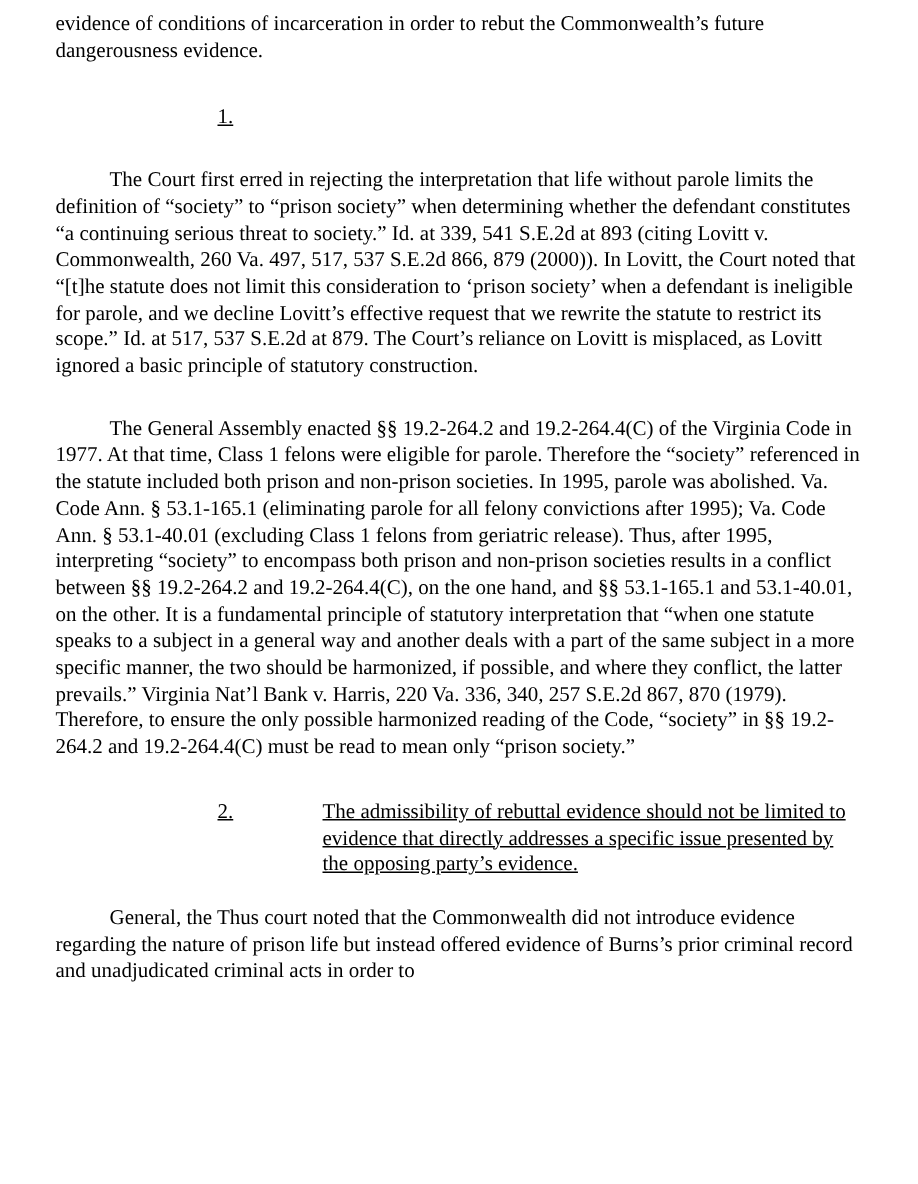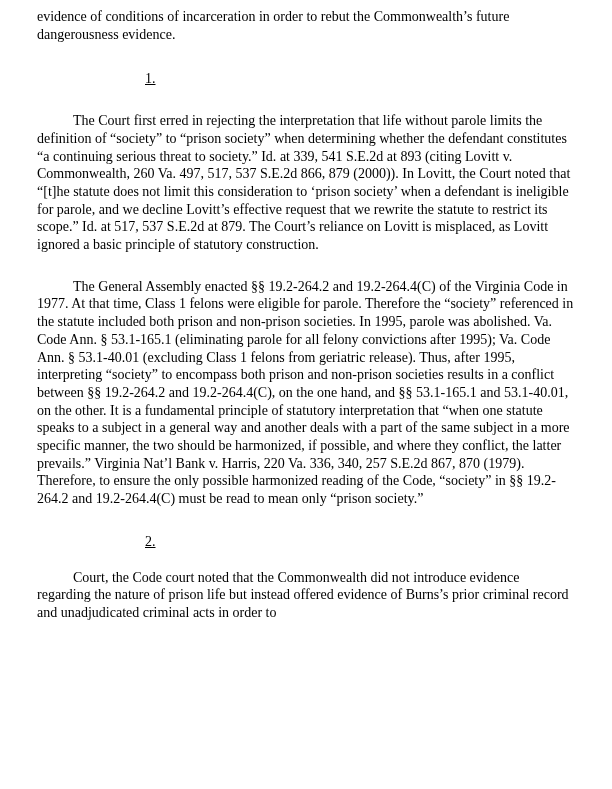--- a/index.html
+++ b/index.html
@@ -54,17 +54,18 @@
   <div class="heading heading-1">
     <span class="hnum">1.</span>
   </div>
 
   <p class="para indent mt-para1"><span class="run">The Court first erred in rejecting the interpretation that life without parole limits the definition of “society” to “prison society” when determining whether the defendant constitutes “a continuing serious threat to society.” </span><span class="run-italic">Id.</span><span class="run"> at 339, 541 S.E.2d at 893 (citing </span><span class="run-italic">Lovitt v. Commonwealth</span><span class="run">, 260 Va. 497, 517, 537 S.E.2d 866, 879 (2000)). In </span><span class="run-italic">Lovitt</span><span class="run">, the Court noted that “[t]he statute does not limit this consideration to ‘prison society’ when a defendant is ineligible for parole, and we decline Lovitt’s effective request that we rewrite the statute to restrict its scope.” </span><span class="run-italic">Id.</span><span class="run"> at 517, 537 S.E.2d at 879. The Court’s reliance on </span><span class="run-italic">Lovitt</span><span class="run"> is misplaced, as </span><span class="run-italic">Lovitt</span><span class="run"> ignored a basic principle of statutory construction.</span></p>
 
   <p class="para indent mt-para2"><span class="run">The General Assembly enacted §§ 19.2-264.2 and 19.2-264.4(C) of the Virginia Code in 1977. At that time, Class 1 felons were eligible for parole. Therefore the “society” referenced in the statute included both prison and non-prison societies. In 1995, parole was abolished. Va. Code Ann. § 53.1-165.1 (eliminating parole for all felony convictions after 1995); Va. Code Ann. § 53.1-40.01 (excluding Class 1 felons from geriatric release). Thus, after 1995, interpreting “society” to encompass both prison and non-prison societies results in a conflict between §§ 19.2-264.2 and 19.2-264.4(C), on the one hand, and §§ 53.1-165.1 and 53.1-40.01, on the other. It is a fundamental principle of statutory interpretation that “when one statute speaks to a subject in a general way and another deals with a part of the same subject in a more specific manner, the two should be harmonized, if possible, and where they conflict, the latter prevails.” </span><span class="run-italic">Virginia Nat’l Bank v. Harris</span><span class="run">, 220 Va. 336, 340, 257 S.E.2d 867, 870 (1979). Therefore, to ensure the only possible harmonized reading of the Code, “society” in §§ 19.2-264.2 and 19.2-264.4(C) must be read to mean only “prison society.”</span></p>
 
   <div class="heading heading-2">
     <span class="hnum">2.</span>
+    <span class="htext"><span class="run">The admissibility of rebuttal evidence should not be limited to evidence that directly addresses a specific issue presented by the opposing party’s evidence.</span></span>
   </div>
 
-  <p class="para indent mt-para3"><span class="run">Court, the </span><span class="run-italic">Code</span><span class="run"> court noted that the Commonwealth did not introduce evidence regarding the nature of prison life but instead offered evidence of Burns’s prior criminal record and unadjudicated criminal acts in order to</span></p>
+  <p class="para indent mt-para3"><span class="run">General, the </span><span class="run-italic">Thus</span><span class="run"> court noted that the Commonwealth did not introduce evidence regarding the nature of prison life but instead offered evidence of Burns’s prior criminal record and unadjudicated criminal acts in order to</span></p>
 
 </div>
 
 </body></html>

